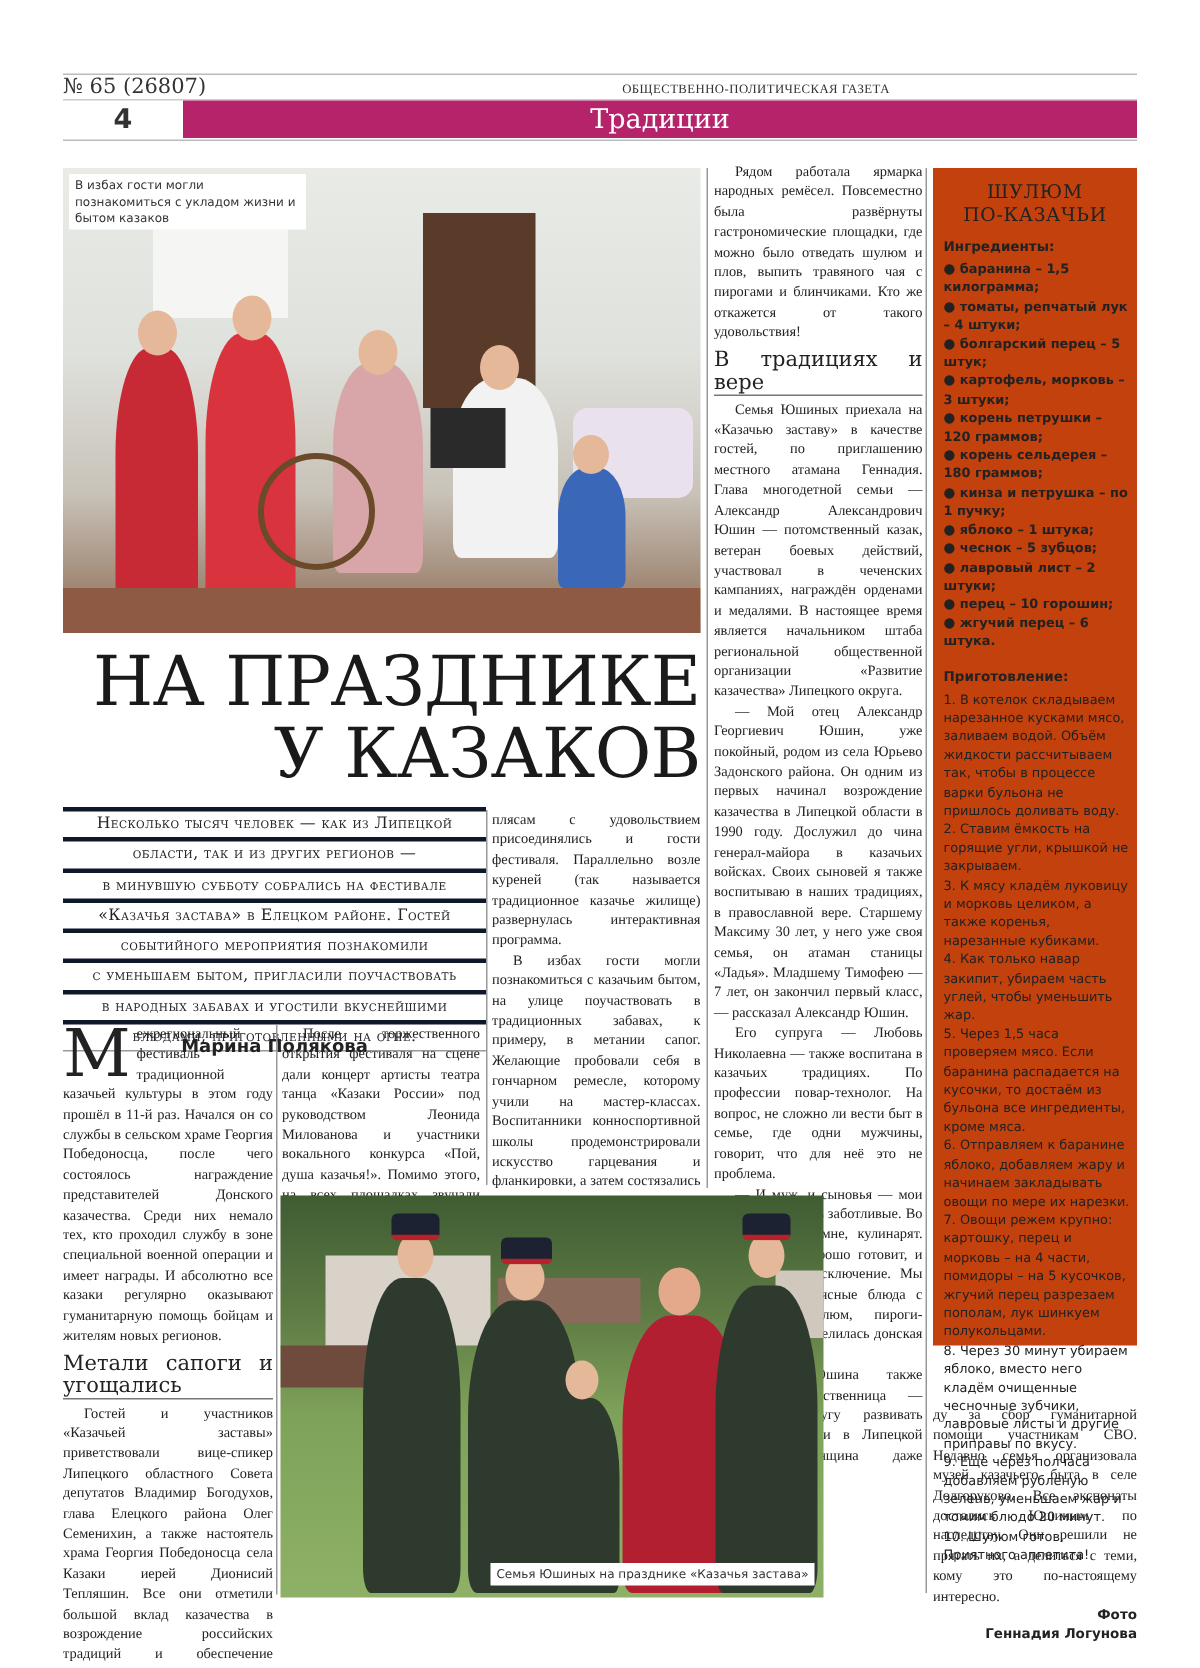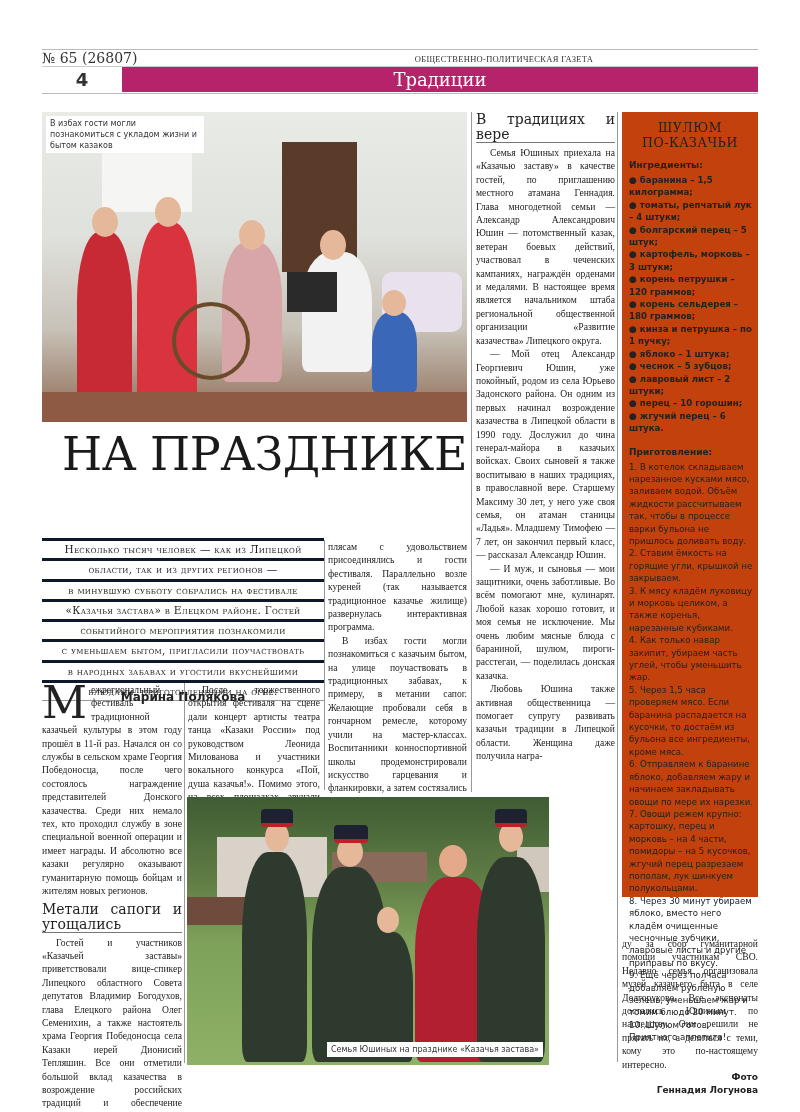--- a/index.html
+++ b/index.html
@@ -78,20 +78,21 @@
 
   <div class="fig" style="left:330px;top:200px;width:45px;height:80px;background:#3b67b8;"></div>
   <div class="head" style="left:340px;top:178px;width:24px;height:26px;"></div>
 
   <div class="abs" style="left:0;top:280px;width:425px;height:30px;background:#8e5a44;"></div>
   <div class="abs caption" style="left:4px;top:4px;width:150px;">В избах гости могли познакомиться с укладом жизни и бытом казаков</div>
 </div>
 
 <div class="abs headline">
   <div>НА ПРАЗДНИКЕ</div>
+  <div>У КАЗАКОВ</div>
 </div>
 
 <div class="abs lead">
   <div class="l">Несколько тысяч человек — как из Липецкой</div>
   <div class="l">области, так и из других регионов —</div>
   <div class="l">в минувшую субботу собрались на фестивале</div>
   <div class="l">«Казачья застава» в Елецком районе. Гостей</div>
   <div class="l">событийного мероприятия познакомили</div>
   <div class="l">с уменьшаем бытом, пригласили поучаствовать</div>
   <div class="l">в народных забавах и угостили вкуснейшими</div>
@@ -111,23 +112,25 @@
 </div>
 <div class="abs vsep" style="left:324px;top:540px;height:250px;"></div>
 
 <div class="abs col" style="left:328px;top:540px;width:139px;">
   <p class="noind">плясам с удовольствием присоединялись и гости фестиваля. Параллельно возле куреней (так называется традиционное казачье жилище) развернулась интерактивная программа.</p>
   <p>В избах гости могли познакомиться с казачьим бытом, на улице поучаствовать в традиционных забавах, к примеру, в метании сапог. Желающие пробовали себя в гончарном ремесле, которому учили на мастер-классах. Воспитанники конноспортивной школы продемонстрировали искусство гарцевания и фланкировки, а затем состязались в рубке шашкой. Отдельного внимания заслуживала реконструкция старинных обрядов — «Посвящение мальчиков в казаки» или, как его ещё называют, «Праздник первых штанов».</p>
 </div>
 <div class="abs vsep" style="left:471px;top:112px;height:680px;"></div>
 
 <div class="abs col" style="left:476px;top:108px;width:139px;">
+  <p>Рядом работала ярмарка народных ремёсел. Повсеместно была развёрнуты гастрономические площадки, где можно было отведать шулюм и плов, выпить травяного чая с пирогами и блинчиками. Кто же откажется от такого удовольствия!</p>
   <span class="subhead">В традициях и вере</span>
   <p>Семья Юшиных приехала на «Казачью заставу» в качестве гостей, по приглашению местного атамана Геннадия. Глава многодетной семьи — Александр Александрович Юшин — потомственный казак, ветеран боевых действий, участвовал в чеченских кампаниях, награждён орденами и медалями. В настоящее время является начальником штаба региональной общественной организации «Развитие казачества» Липецкого округа.</p>
   <p>— Мой отец Александр Георгиевич Юшин, уже покойный, родом из села Юрьево Задонского района. Он одним из первых начинал возрождение казачества в Липецкой области в 1990 году. Дослужил до чина генерал-майора в казачьих войсках. Своих сыновей я также воспитываю в наших традициях, в православной вере. Старшему Максиму 30 лет, у него уже своя семья, он атаман станицы «Ладья». Младшему Тимофею — 7 лет, он закончил первый класс, — рассказал Александр Юшин.</p>
+  <p>Его супруга — Любовь Николаевна — также воспитана в казачьих традициях. По профессии повар-технолог. На вопрос, не сложно ли вести быт в семье, где одни мужчины, говорит, что для неё это не проблема.</p>
   <p>— И муж, и сыновья — мои защитники, очень заботливые. Во всём помогают мне, кулинарят. Любой казак хорошо готовит, и моя семья не исключение. Мы очень любим мясные блюда с бараниной, шулюм, пироги-расстегаи, — поделилась донская казачка.</p>
   <p>Любовь Юшина также активная общественница — помогает супругу развивать казачьи традиции в Липецкой области. Женщина даже получила награ-</p>
 </div>
 <div class="abs vsep" style="left:617px;top:112px;height:950px;"></div>
 
 <div class="abs recipe">
   <div class="rtitle">
     <div>ШУЛЮМ</div>
     <div>ПО-КАЗАЧЬИ</div>
   </div>

